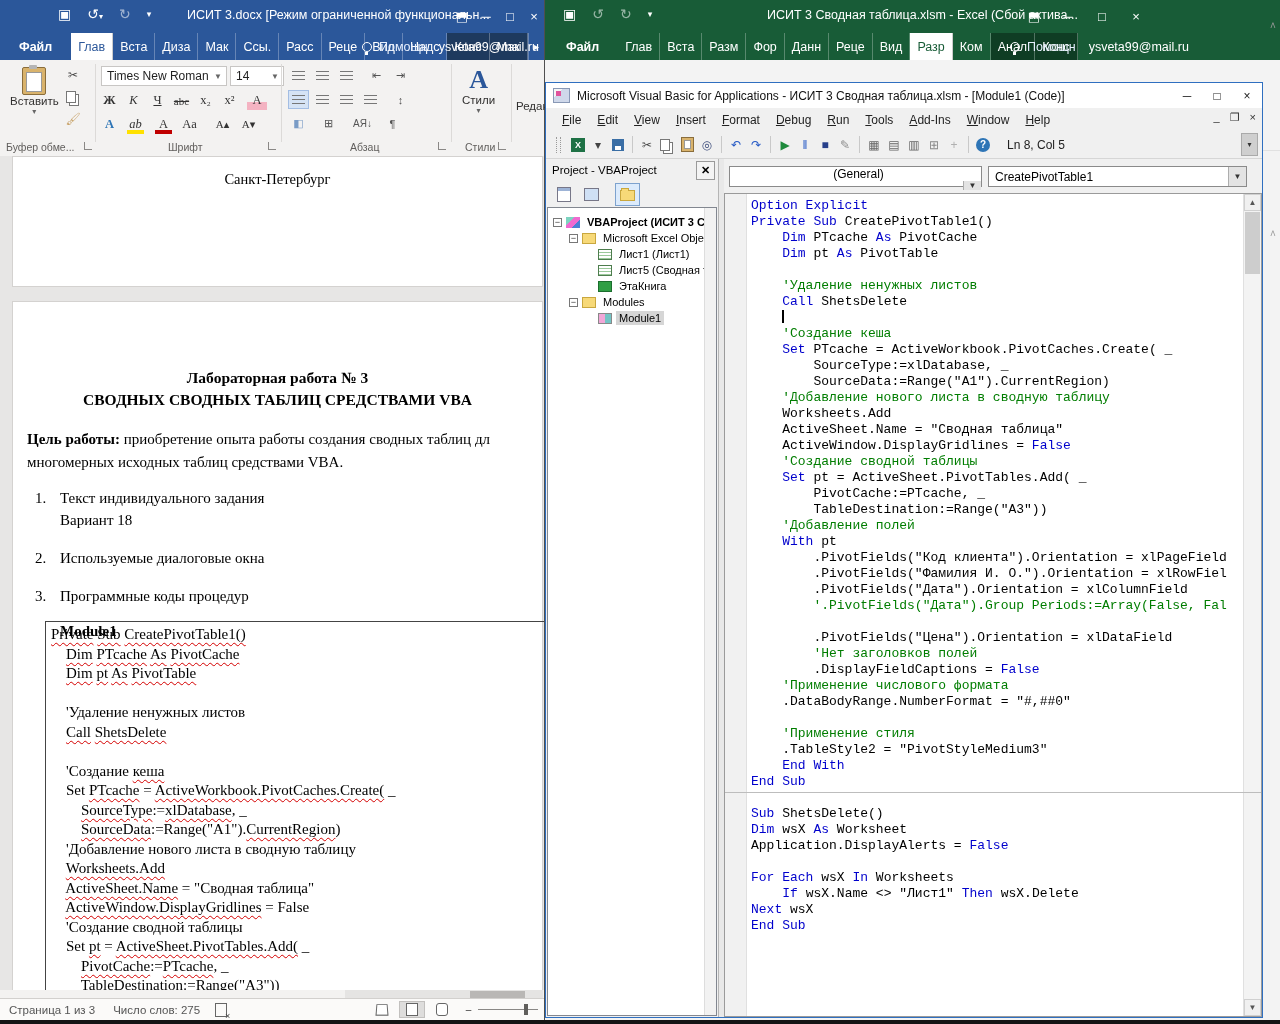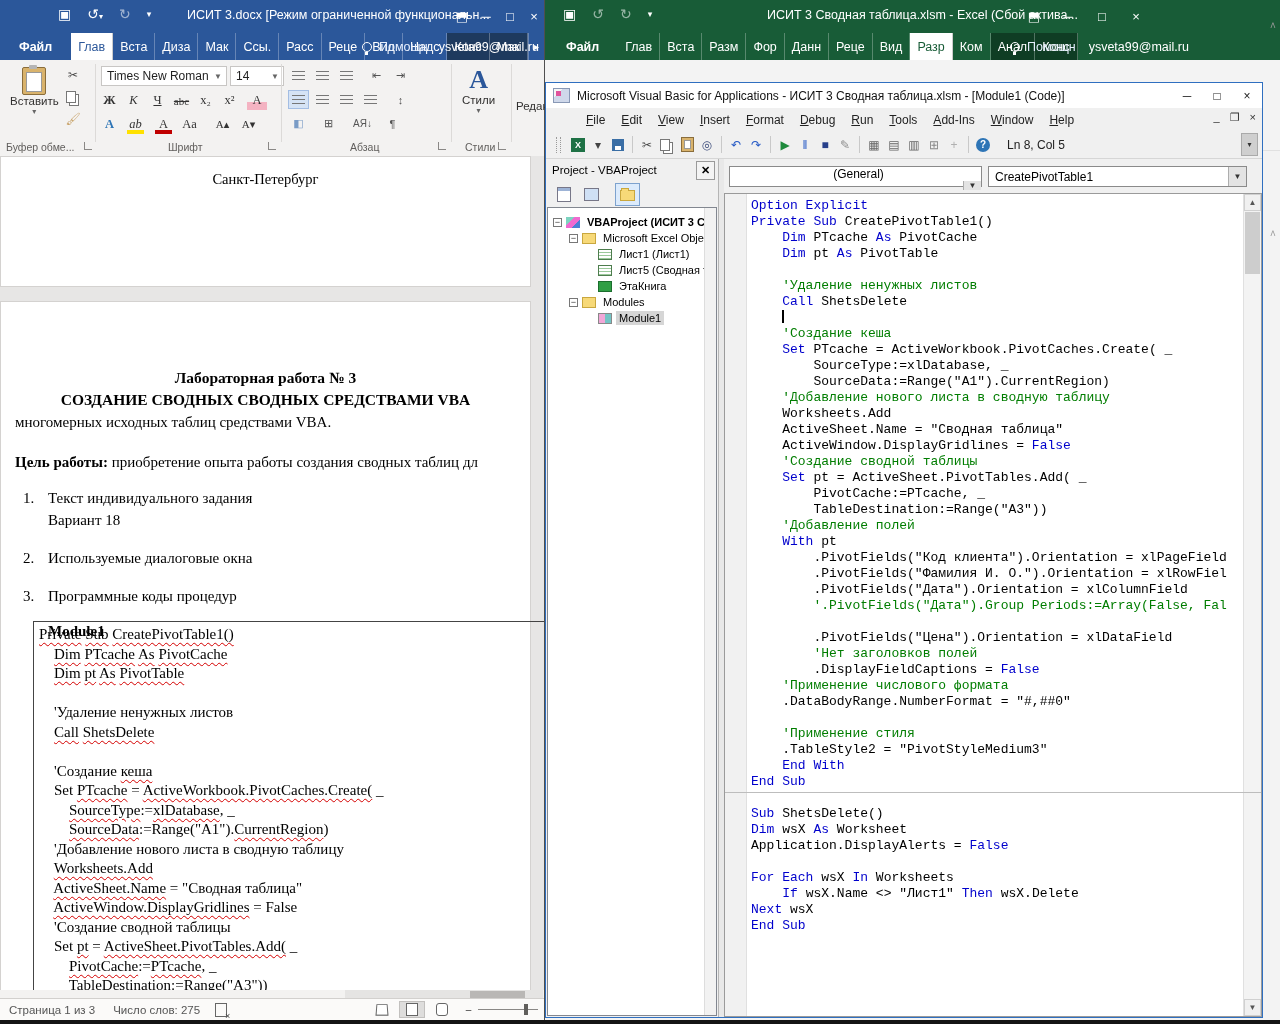--- a/index.html
+++ b/index.html
@@ -49,21 +49,21 @@
   .fbtn.cf{color:#333;background:linear-gradient(#f3f2f1 60%,#f4b3c2 60%);}
   .fx-blue{color:#2e75b6;font-weight:bold;}
   .hl-bar{box-shadow:inset 0 -4px 0 #ffe100;font-style:italic;}
   .fc-bar{box-shadow:inset 0 -4px 0 #c00000;}
   .bars{width:13px;height:9px;background:repeating-linear-gradient(#777 0 1px,transparent 1px 4px);}
   .pbtn{position:absolute;width:21px;height:19px;display:flex;align-items:center;justify-content:center;color:#555;font-size:11px;}
   .pbtn.sel{background:#d5e3f5;border:1px solid #a3bde3;box-sizing:border-box;}
   .stylesA{font-family:"Liberation Serif",serif;font-size:26px;color:#2b579a;font-weight:bold;line-height:24px;}
   
   #doc{position:absolute;left:0;top:156px;right:0;bottom:30px;background:#e7e6e5;overflow:hidden;}
-  .page{position:absolute;left:0;width:531px;background:#fff;border:1px solid #d4d2d0;box-sizing:border-box;
+  .page{position:absolute;left:12px;width:531px;background:#fff;border:1px solid #d4d2d0;box-sizing:border-box;
         font-family:"Liberation Serif",serif;color:#000;}
   .p2c{text-align:center;font-weight:bold;font-size:15.5px;line-height:22px;}
   .bodytxt{font-size:15px;line-height:23px;white-space:nowrap;}
   .wcodebox{position:absolute;left:32px;top:319px;width:560px;height:420px;border:1px solid #444;
             padding:4px 0 0 5px;box-sizing:border-box;}
   .wl{height:19.5px;font-size:15px;font-family:"Liberation Serif",serif;white-space:pre;}
   .sq{text-decoration:underline wavy #d40000 1px;text-underline-offset:3px;}
   
   .hsb{position:absolute;left:345px;right:1px;bottom:21px;height:9px;background:#e5e4e3;}
   .hsb .th{position:absolute;left:125px;width:55px;top:1px;bottom:1px;background:#b9b7b5;}
@@ -84,21 +84,21 @@
   .xlribicon{position:absolute;top:62px;width:26px;height:24px;border-radius:3px;opacity:.9;}
   
   #vba-win{left:545px;top:82px;width:718px;height:936px;background:#f0f0f0;border:1px solid #2f6fc0;box-sizing:border-box;}
   .vba-title{position:absolute;left:0;right:0;top:0;height:25px;background:#fff;display:flex;align-items:center;
              padding-left:7px;gap:7px;font-size:12px;color:#111;border-bottom:1px solid #e4e4e4;}
   .vbaicon{width:15px;height:13px;background:linear-gradient(135deg,#f5f5f5 30%,#cfd8ea 30%);border:1px solid #8898b5;position:relative;}
   .vbaicon::after{content:"";position:absolute;left:2px;top:2px;width:5px;height:5px;background:#e0529c;}
   .vba-ctl{margin-left:auto;display:flex;}
   .vba-ctl span{width:30px;text-align:center;color:#222;font-size:12px;}
   .vba-menu{position:absolute;left:0;right:0;top:25px;height:23px;background:#f0f0f0;display:flex;align-items:center;
-            padding-left:32px;font-size:12px;color:#222;}
+            padding-left:8px;font-size:12px;color:#222;}
   .mitem{padding:3px 8px;}
   .mitem::first-letter{text-decoration:underline;}
   .mdictl{position:absolute;right:6px;top:28px;display:flex;gap:10px;font-size:11px;color:#333;}
   .vba-tool{position:absolute;left:0;right:0;top:48px;height:27px;background:#f0f0f0;border-bottom:1px solid #d6d6d6;
             display:flex;align-items:center;padding-left:10px;}
   .grip{width:3px;height:16px;border-left:1px dotted #9a9a9a;border-right:1px dotted #9a9a9a;margin-right:7px;}
   .tbi{width:20px;height:20px;display:inline-flex;align-items:center;justify-content:center;font-size:12px;color:#444;}
   .tbi.xl{background:#1e7145;color:#fff;font-size:9px;font-weight:bold;width:14px;height:14px;margin:0 3px;}
   .tbi.hlp{background:#2e75b6;color:#fff;border-radius:50%;width:14px;height:14px;font-size:10px;font-weight:bold;margin:0 3px;}
   .tsep{width:1px;height:17px;background:#c9c9c9;margin:0 4px;}
@@ -346,25 +346,25 @@
     </div>
 
     <div id="doc">
       <div class="page" style="top:0;height:131px;">
         <div style="text-align:center;padding-top:12px;font-size:14.5px;line-height:20px;">
           <div>Санкт-Петербург</div>
         </div>
       </div>
       <div class="page" style="top:145px;height:698px;">
         <div class="p2c" style="margin-top:65px;">Лабораторная работа № 3</div>
-        <div class="p2c">СОЗДАНИЕ СВОДНЫХ СВОДНЫХ СРЕДСТВАМИ VBA</div>
-        <div class="bodytxt" style="margin-left:14px;">многомерных исходных таблиц средствами VBA.</div>
+        <div class="p2c">СВОДНЫХ СВОДНЫХ ТАБЛИЦ СРЕДСТВАМИ VBA</div>
         <div class="bodytxt" style="margin:17px 0 0 14px;">
           <b>Цель работы:</b><span> приобретение опыта работы создания сводных таблиц дл</span>
         </div>
+        <div class="bodytxt" style="margin-left:14px;">многомерных исходных таблиц средствами VBA.</div>
         <div id="doc-list" style="margin:13px 0 0 22px;">
             <div style="display: flex; margin-bottom: 16px; font-size: 15px; line-height: 22px;">
               <span style="width: 25px;">1.</span>
               <span>
                 <div>Текст индивидуального задания</div>
                 <div>Вариант 18</div>
               </span>
             </div>
             <div style="display: flex; margin-bottom: 16px; font-size: 15px; line-height: 22px;">
               <span style="width: 25px;">2.</span>

